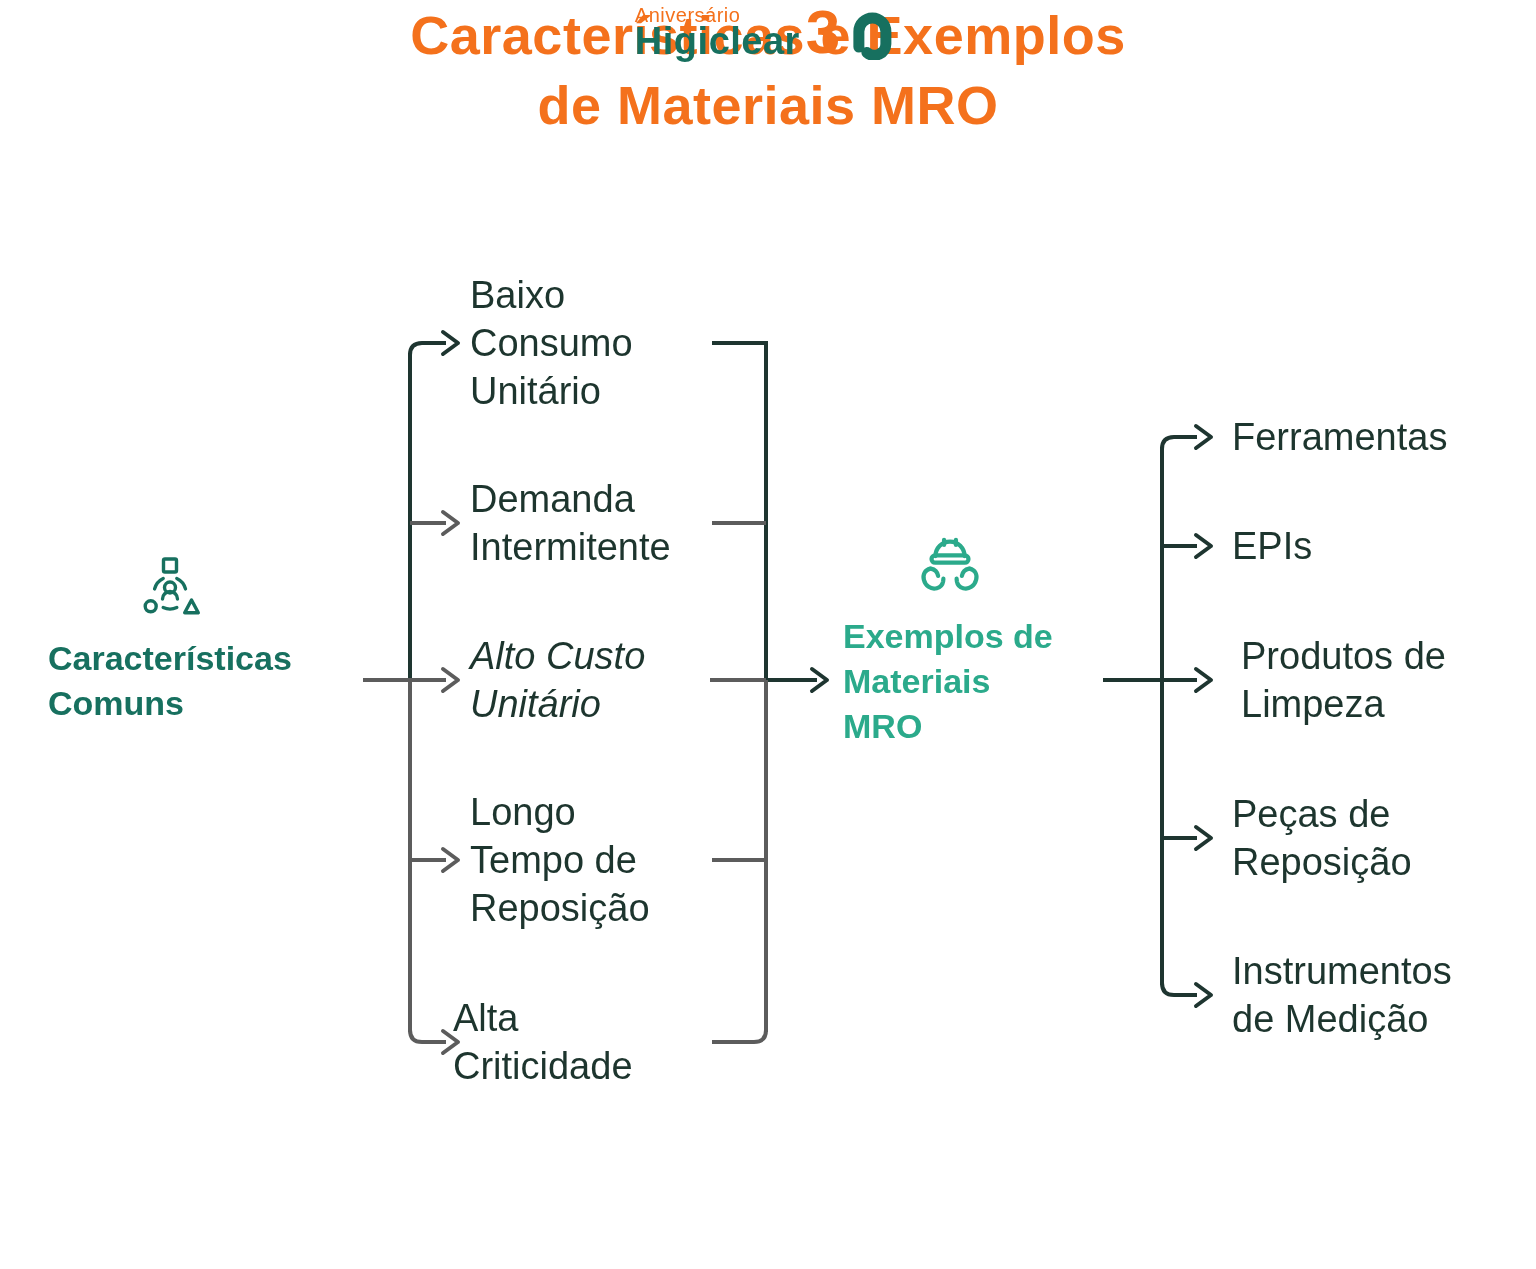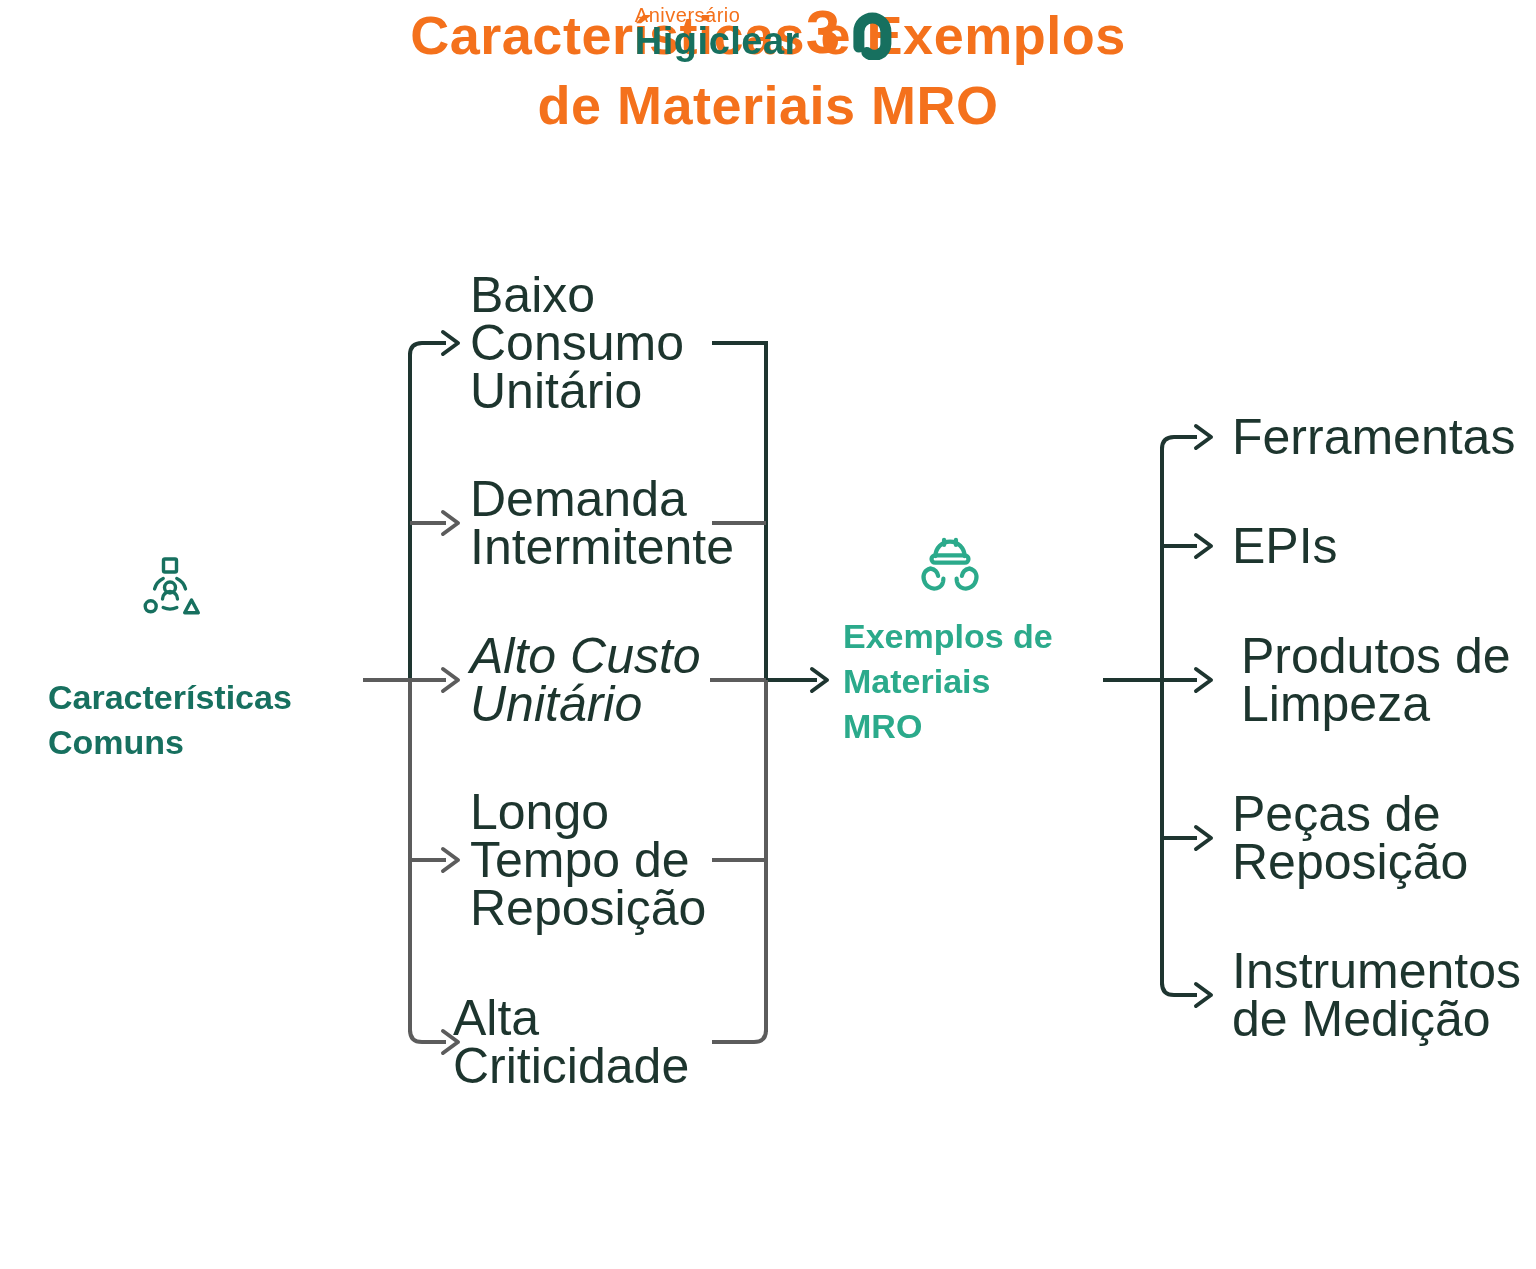--- a/index.html
+++ b/index.html
@@ -16,21 +16,21 @@
   .title {
     left:0; top:56; width:1536px;
     text-align:center;
     font-size:54px; font-weight:bold;
     line-height:70px;
     color:#F4711C;
     letter-spacing:0.5px;
   }
 
   .item {
-    font-size:50px;
+    font-size:38px;
     line-height:48px;
     color:#1D352E;
   }
 
   .node-label {
     font-size:34px;
     font-weight:bold;
     line-height:45px;
   }
   .node-label.left  { color:#17705F; }
@@ -124,21 +124,21 @@
     <rect x="24.5" y="3" width="13" height="13" rx="1.5"></rect>
     <circle cx="31" cy="31.5" r="5.5"></circle>
     <path d="M23.5,43 a7.5,7.5 0 0 1 15,0"></path>
     <circle cx="11.7" cy="50.3" r="5.5"></circle>
     <path d="M52.5,44 L59.3,56.8 L45.7,56.8 Z"></path>
     <path d="M15.6,32.9 A16,16 0 0 1 24.2,22.5"></path>
     <path d="M37.8,22.5 A16,16 0 0 1 46.5,32.9"></path>
     <path d="M24.2,51.5 A16,16 0 0 0 37.8,51.5"></path>
   </svg>
 </div>
-<div class="abs node-label left pre" style="left:48px; top:636px; width:330px;margin-top:39px;">Características
+<div class="abs node-label left pre" style="left:48px; top:636px; width:330px;">Características
 Comuns</div>
 
 <div class="abs item pre" style="left:470px; top:271px; width:240px;">Baixo
 Consumo
 Unitário</div>
 <div class="abs item pre" style="left:470px; top:475px; width:250px;">Demanda
 Intermitente</div>
 <div class="abs item pre" style="left:470px; top:632px; width:240px;font-style:italic;">Alto Custo
 Unitário</div>
 <div class="abs item pre" style="left:470px; top:788px; width:240px;">Longo

